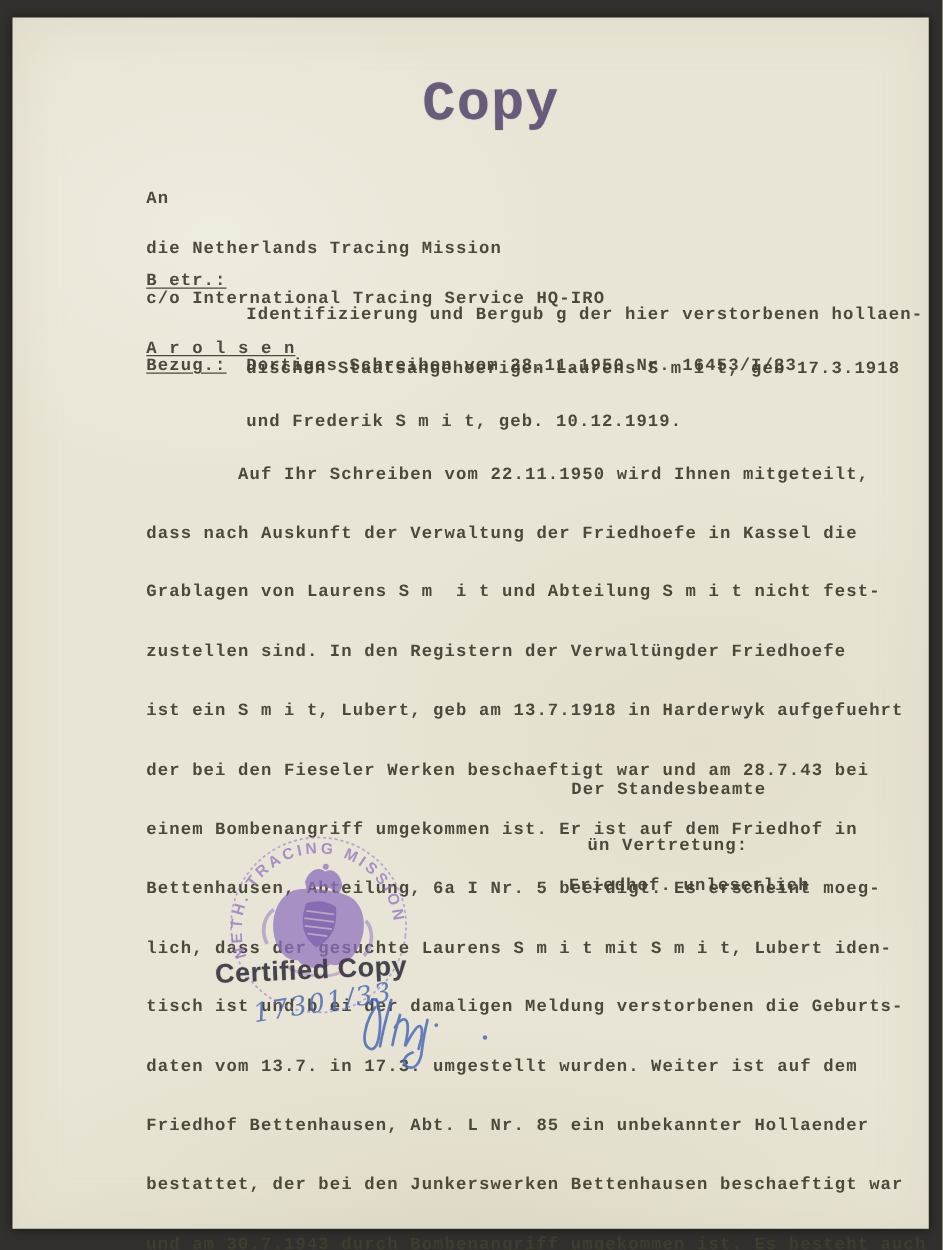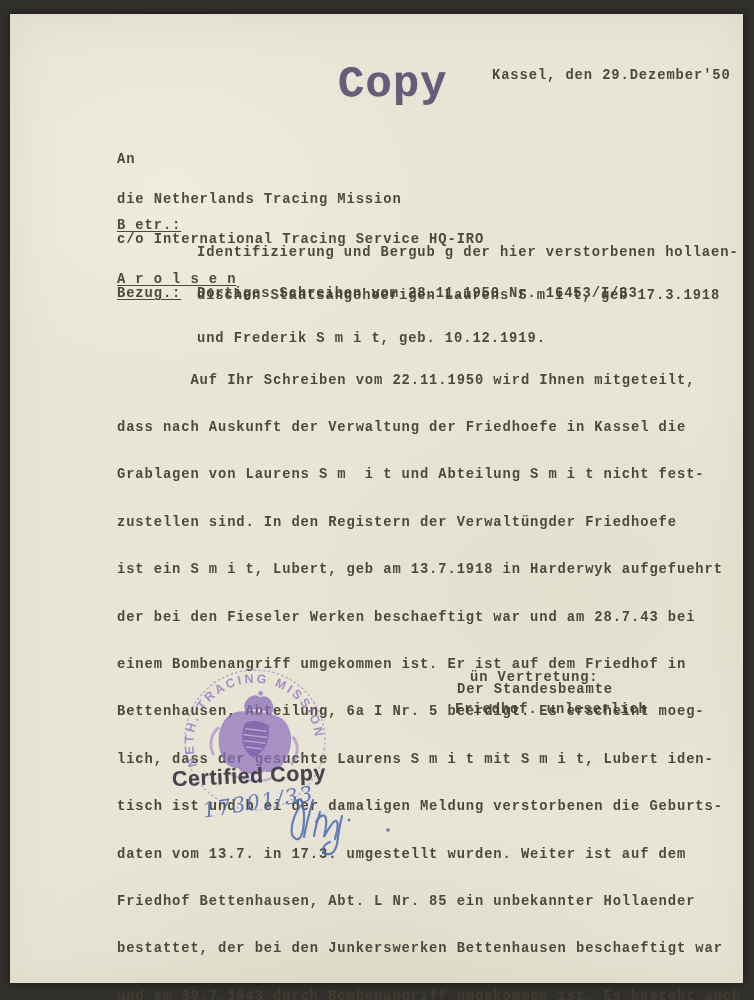--- a/index.html
+++ b/index.html
@@ -61,21 +61,20 @@
   .closing-line{position:absolute;}
 </style>
 </head>
 <body>
 
 <div class="paper">
 
 
   <div class="copy-stamp">Copy</div>
 
-  <div class="tw" style="left:482px;top:54px;">Kassel, den 29.Dezember'50</div>
 
   <div class="tw" style="left:107px;top:112px;line-height:13.4px;">
     <div>An</div>
     <div>die Netherlands Tracing Mission</div>
     <div>c/o International Tracing Service HQ-IRO</div>
     <div class="u">A r o l s e n</div>
   </div>
 
   <div class="tw u" style="left:107px;top:204px;">B etr.:</div>
   <div class="tw" style="left:187px;top:204px;line-height:14.2px;">
@@ -101,21 +100,21 @@
     <div>daten vom 13.7. in 17.3. umgestellt wurden. Weiter ist auf dem</div>
     <div>Friedhof Bettenhausen, Abt. L Nr. 85 ein unbekannter Hollaender</div>
     <div>bestattet, der bei den Junkerswerken Bettenhausen beschaeftigt war</div>
     <div>und am 30.7.1943 durch Bombenangriff umgekommen ist. Es besteht auch</div>
     
     
     
     
   </div>
 
-  <div class="tw closing-line" style="left:447px;top:668px;text-align:right;">Der Standesbeamte</div>
+  <div class="tw closing-line" style="left:447px;top:611px;text-align:right;">Der Standesbeamte</div>
   <div class="tw closing-line" style="left:460px;top:656px;">ün Vertretung:</div>
   <div class="tw closing-line" style="left:445px;top:688px;">Friedhof. unleserlich</div>
 
   <svg class="seal" viewBox="0 0 154 154">
     <defs>
       <path id="arc" d="M 24 112 A 61 61 0 1 1 130 112" fill="none"></path>
     </defs>
     <circle cx="77" cy="78" r="70" fill="none" stroke="#9678c4" stroke-width="1.4" stroke-dasharray="2.5 2.2" opacity=".65"></circle>
     <text font-family="Liberation Sans, sans-serif" font-size="12.5" font-weight="700" fill="#8d6fbd" letter-spacing="2.6" opacity=".8">
       <textPath href="#arc" startOffset="2">NETH. TRACING MISSION</textPath>

